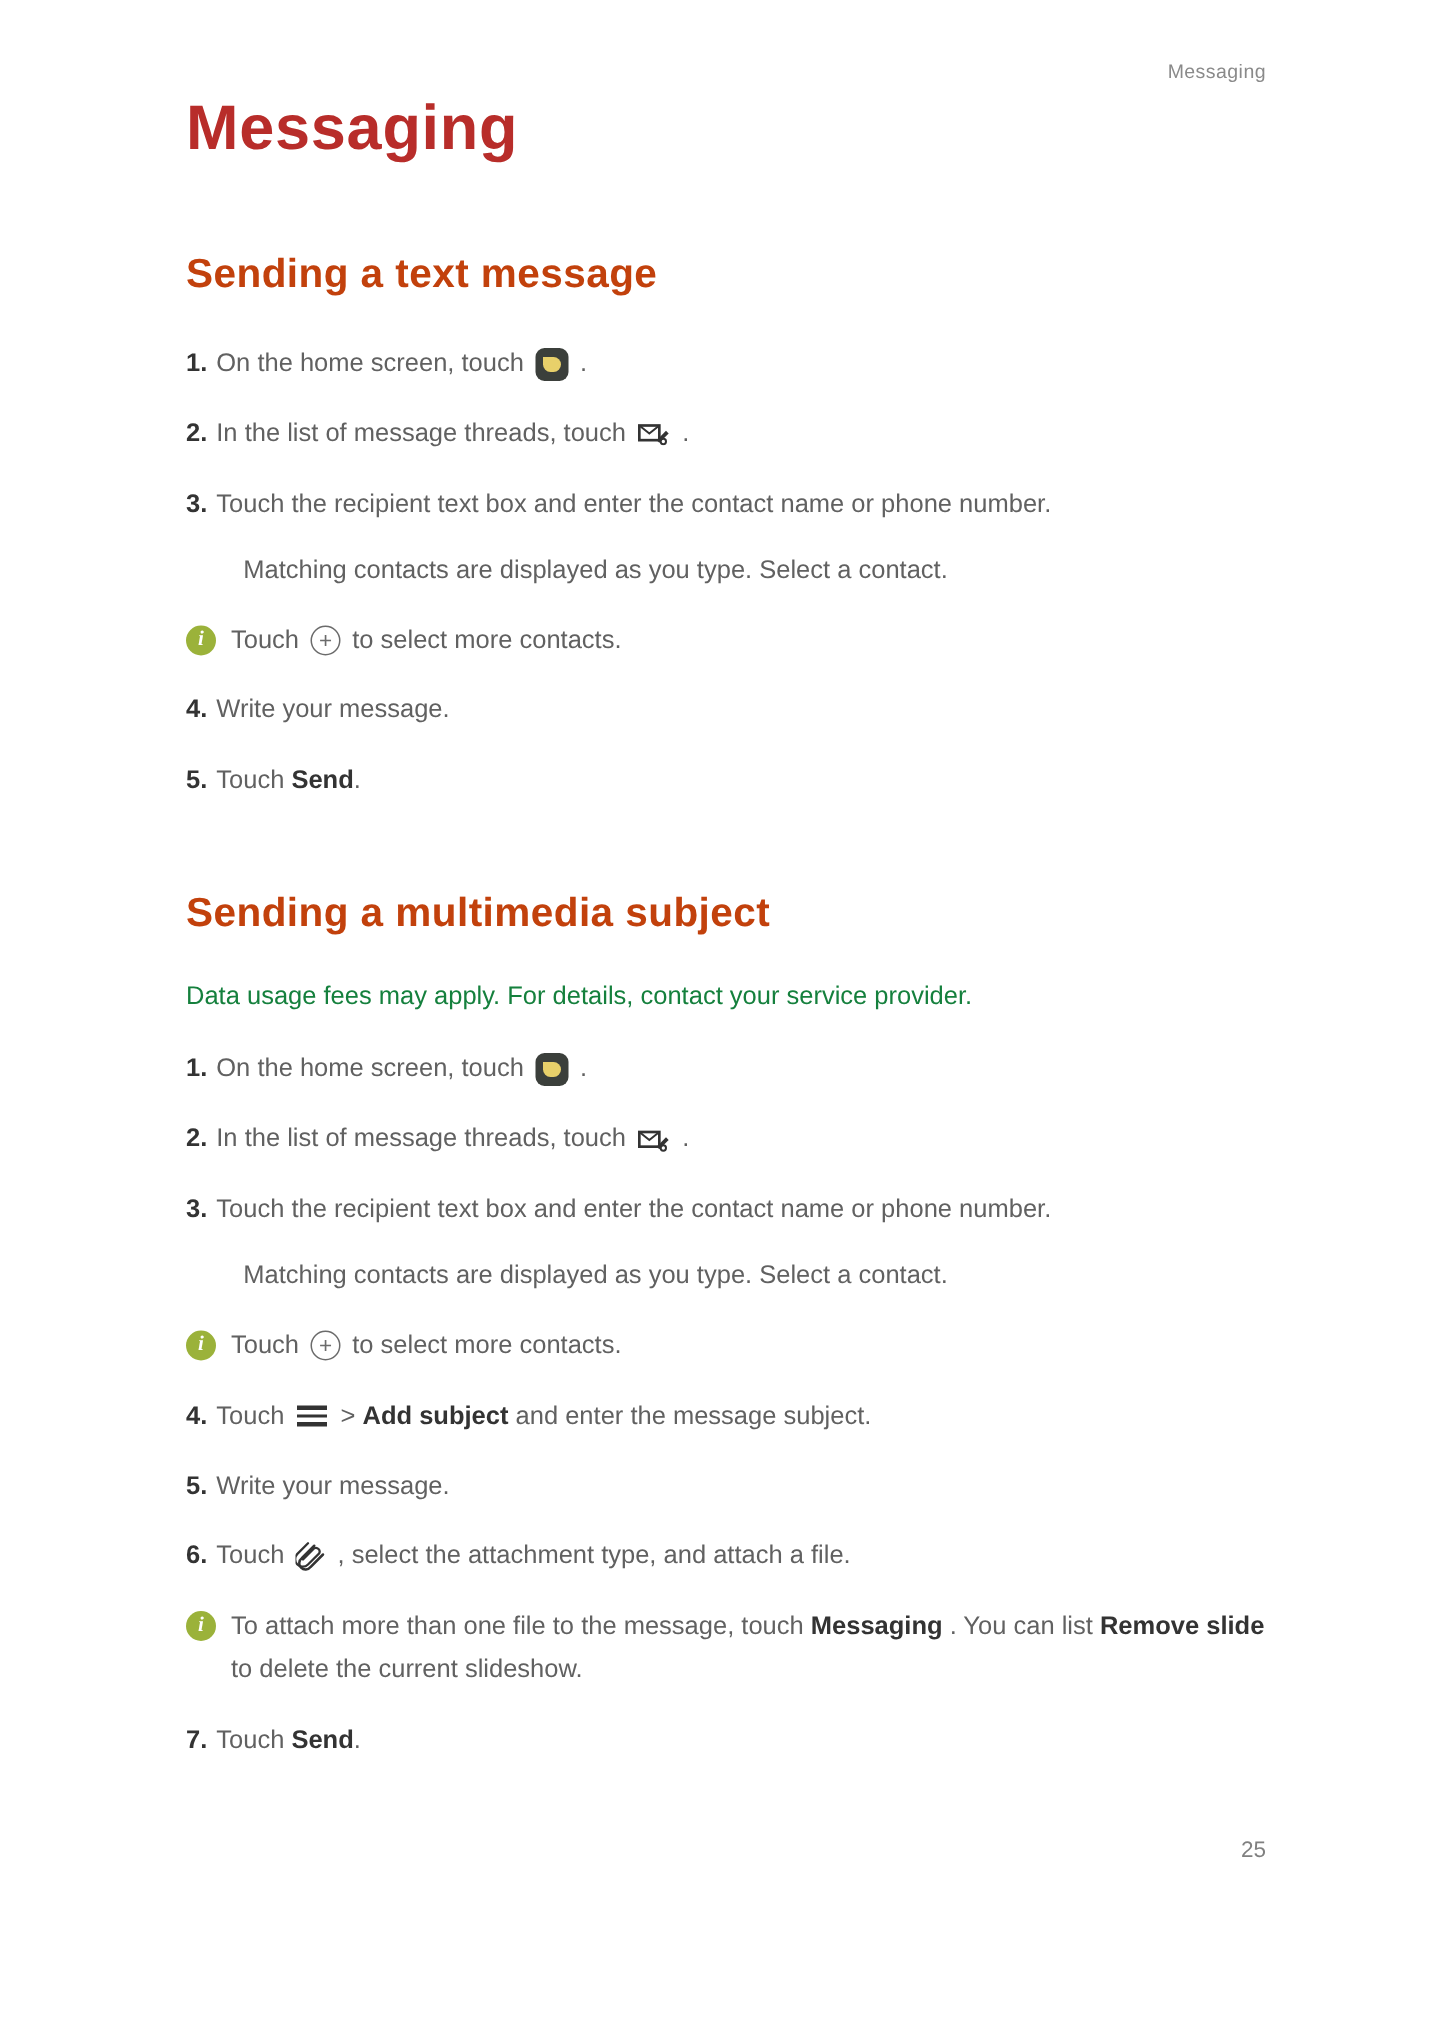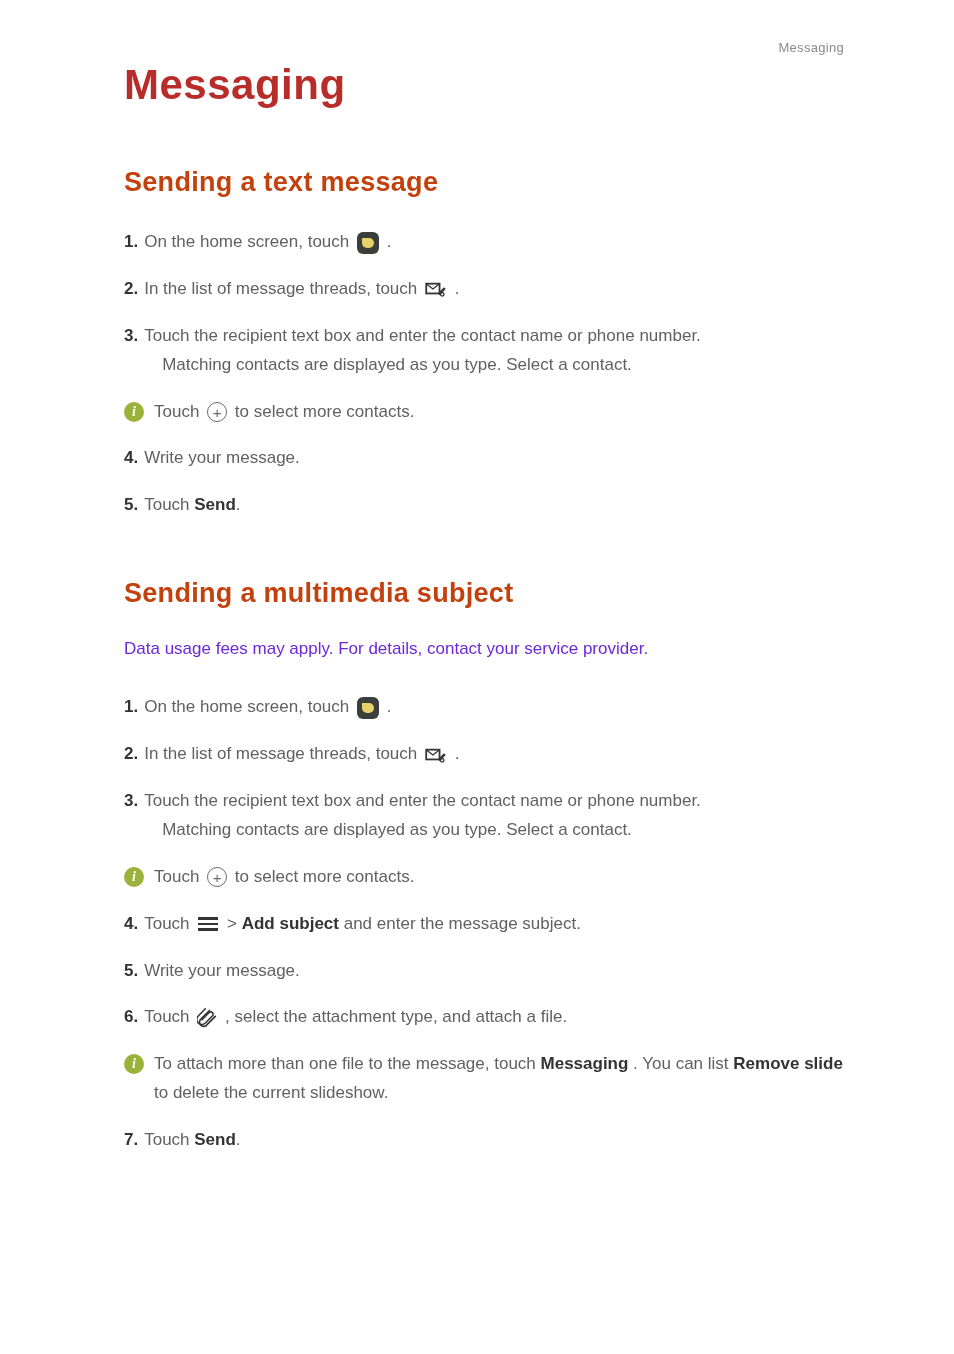--- a/index.html
+++ b/index.html
@@ -47,27 +47,27 @@
     font-weight: 700;
     color: #333333;
     margin-right: 6px;
     white-space: nowrap;
   }
   .step-body {
     flex: 1;
   }
   .step-continuation {
     margin-left: 18px;
-    margin-top: 0;
+    margin-top: 15px;
   }
   .bold { font-weight: 700; color: #333333; }
   .intro {
     font-size: 17px;
-    color: #6d28d9;
-    margin-bottom: 34px;
+    color: #15803d;
+    margin-bottom: 24px;
   }
   .note {
     display: flex;
     align-items: flex-start;
     margin: 12px 0 18px 0;
     font-size: 17px;
     color: #616161;
     line-height: 1.7;
   }
   .note-icon {
@@ -325,13 +325,14 @@
   </div>
 
   <div class="step">
     <span class="step-num">7.</span>
     <span class="step-body">
       <span>Touch </span>
       <span class="bold">Send</span><span>.</span>
     </span>
   </div>
 
+  <div class="page-num">25</div>
 </div>
 
 </body></html>

